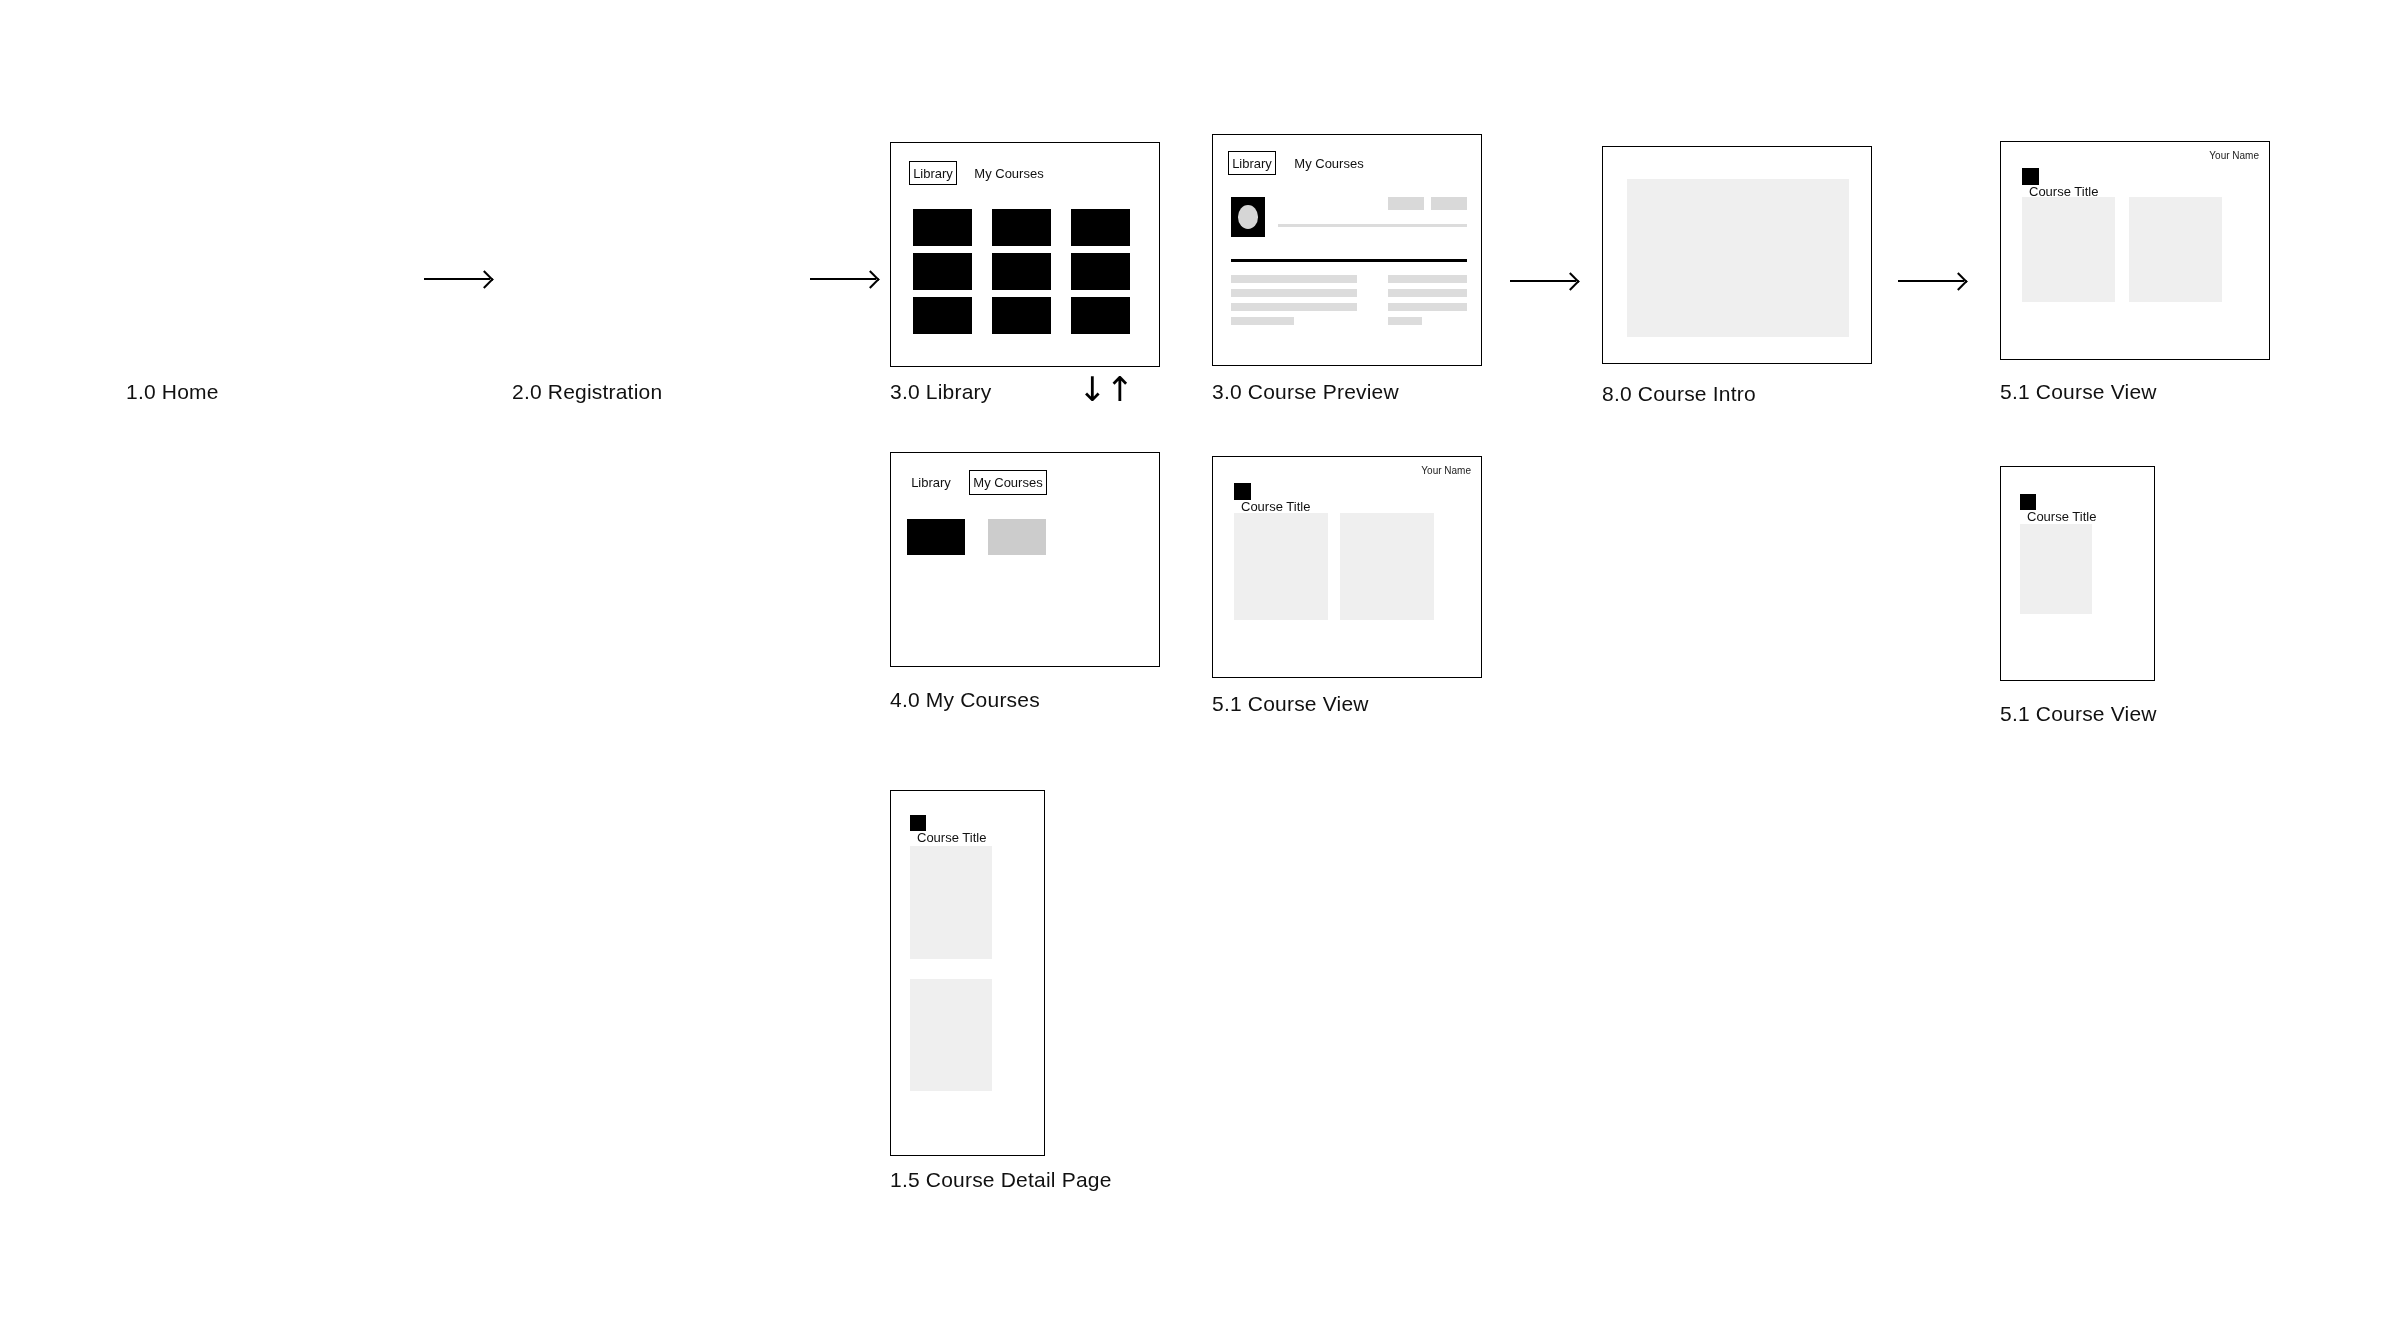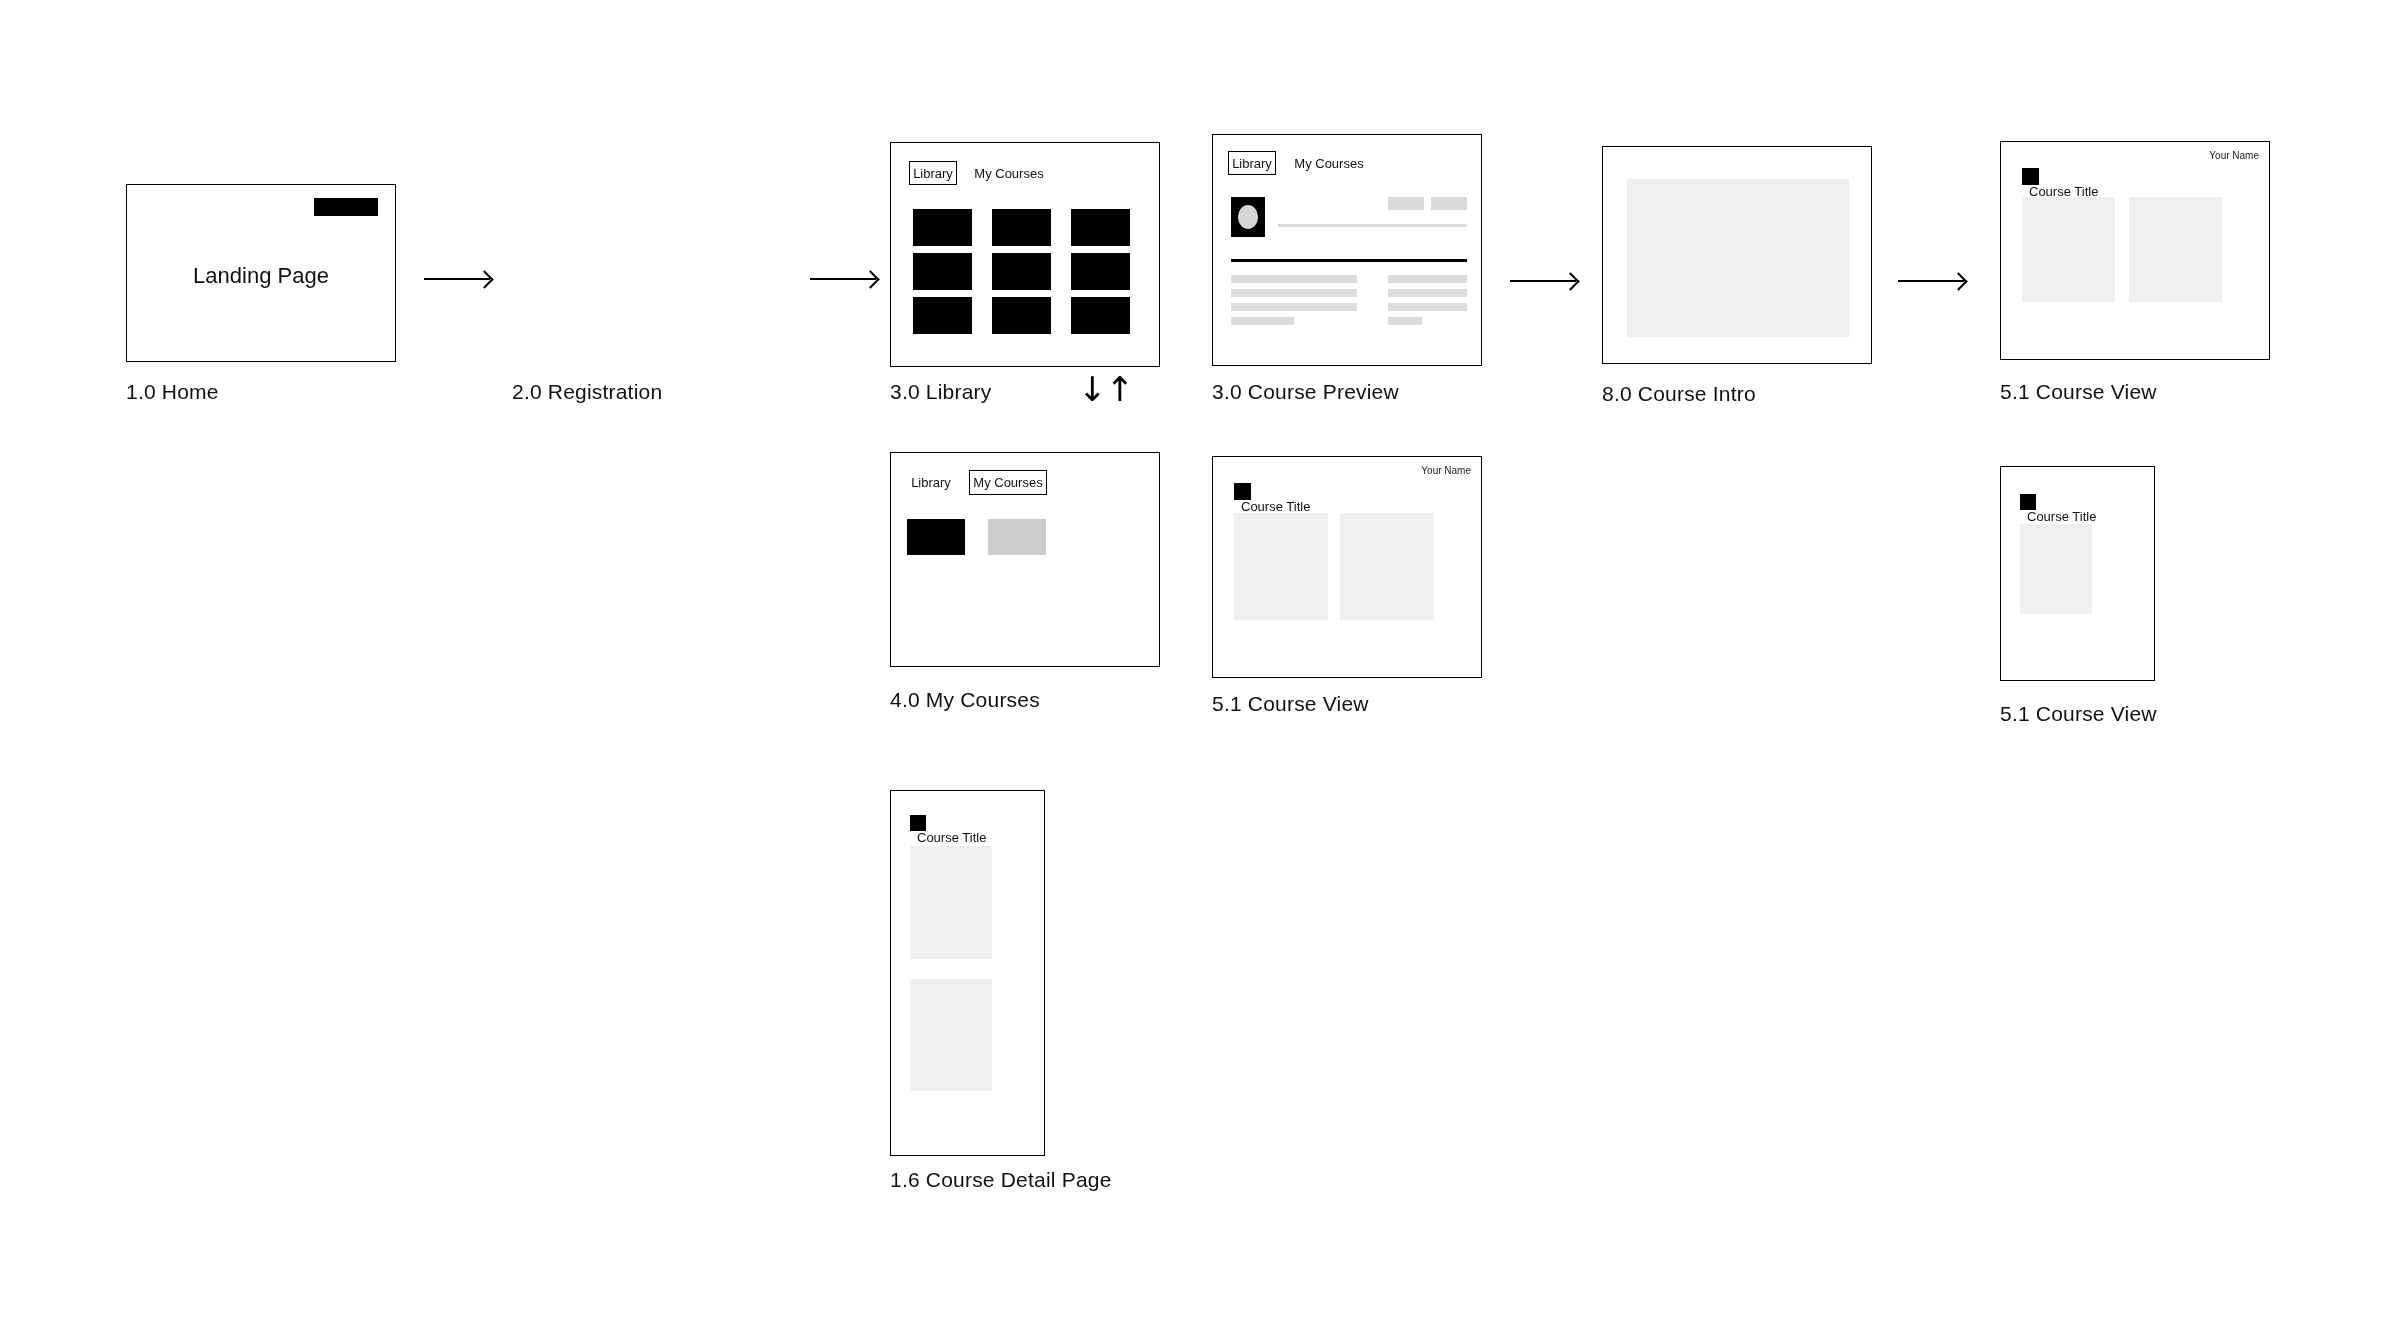--- a/index.html
+++ b/index.html
@@ -186,24 +186,20 @@
     color: #333;
     white-space: nowrap;
     margin-top: 1px;
   }
 </style>
 </head>
 <body>
 
 <div class="canvas">
 
-  <div class="frame" style="left:126px; top:184px; width:270px; height:178px;">
-    <div class="hero-bar" style="right:17px; top:13px; width:64px; height:18px;"></div>
-    <div class="center-label" style="top:78px; left:0;">Landing Page</div>
-  </div>
   <div class="caption" style="left:126px; top:380px;">1.0 Home</div>
 
   <div class="arrow" style="left:424px; top:273px; width:66px;">
     <div class="shaft"></div>
       <div class="head"></div>
   </div>
 
   <div class="caption" style="left:512px; top:380px;">2.0 Registration</div>
 
   <div class="arrow" style="left:810px; top:273px; width:66px;">
@@ -331,15 +327,15 @@
     <div class="course-head" style="left:19px; top:24px;">
       <div class="course-swatch" style="width:16px; height:16px;"></div>
       <div class="course-text">
         <span class="course-title">Course Title</span>
         <span class="course-sub">Instructor</span>
       </div>
     </div>
     <div class="panel" style="left:19px; top:55px; width:82px; height:113px;"></div>
     <div class="panel" style="left:19px; top:188px; width:82px; height:112px;"></div>
   </div>
-  <div class="caption" style="left:890px; top:1168px;">1.6 Course Detail Page</div>
+  <div class="caption" style="left:890px; top:1168px;">1.5 Course Detail Page</div>
 
 </div>
 
 </body></html>

